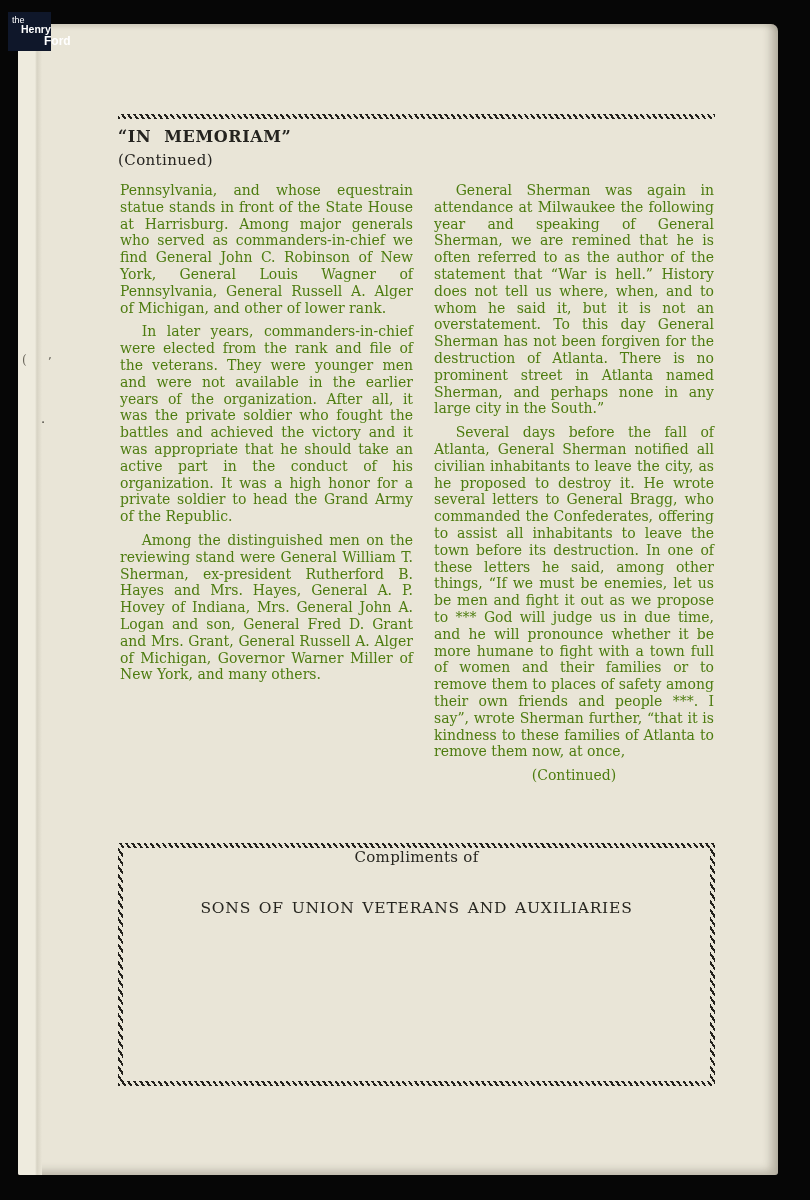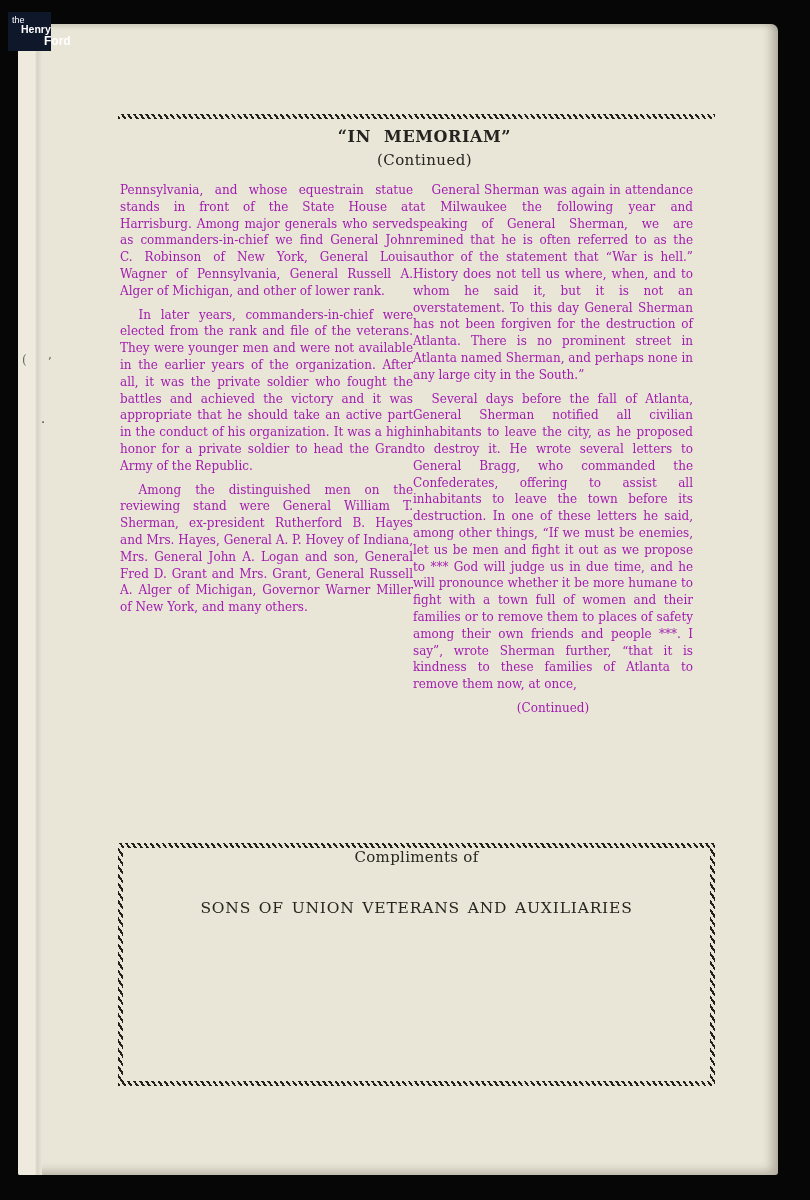--- a/index.html
+++ b/index.html
@@ -32,29 +32,29 @@
   .badge .the{position:absolute;left:4px;top:4px;font-size:9px;font-weight:400;}
   .badge .henry{position:absolute;left:13px;top:12px;font-size:10.5px;font-weight:bold;}
   .badge .ford{position:absolute;left:4px;top:23px;font-size:12px;font-weight:bold;margin-left:32px;}
   
   .rope{
     height:5px;
     background:repeating-linear-gradient(55deg,#23211c 0 2.1px,rgba(0,0,0,0) 2.1px 5px);
   }
   .rope-top{position:absolute;left:100px;top:90px;width:597px;}
   
-  .masthead{position:absolute;left:108px;top:103px;width:597px;text-align:center;color:#24231f;}
+  .masthead{position:absolute;left:100px;top:103px;width:597px;color:#24231f;}
   .masthead .title{font-size:16px;font-weight:bold;letter-spacing:0.6px;word-spacing:7px;}
   .masthead .subtitle{font-size:15px;margin-top:5px;letter-spacing:0.4px;}
   
   .cols{
     position:absolute;left:102px;top:158px;width:594px;
-    display:flex;
-    color:#a21caf;
-    font-size:12px;line-height:16.8px;
+    display:flex;gap:21px;
+    color:#4d7c0f;
+    font-size:14px;line-height:16.8px;
     text-align:justify;
   }
   .col-left{width:293px;}
   .col-right{width:280px;}
   .cols p{margin:0 0 7px 0;text-indent:1.55em;}
   .cols p.no-indent{text-indent:0;}
   .continued-note{text-align:center;text-indent:0 !important;margin-top:2px;}
   
   .ad-box{
     position:absolute;left:100px;top:819px;width:597px;height:243px;

